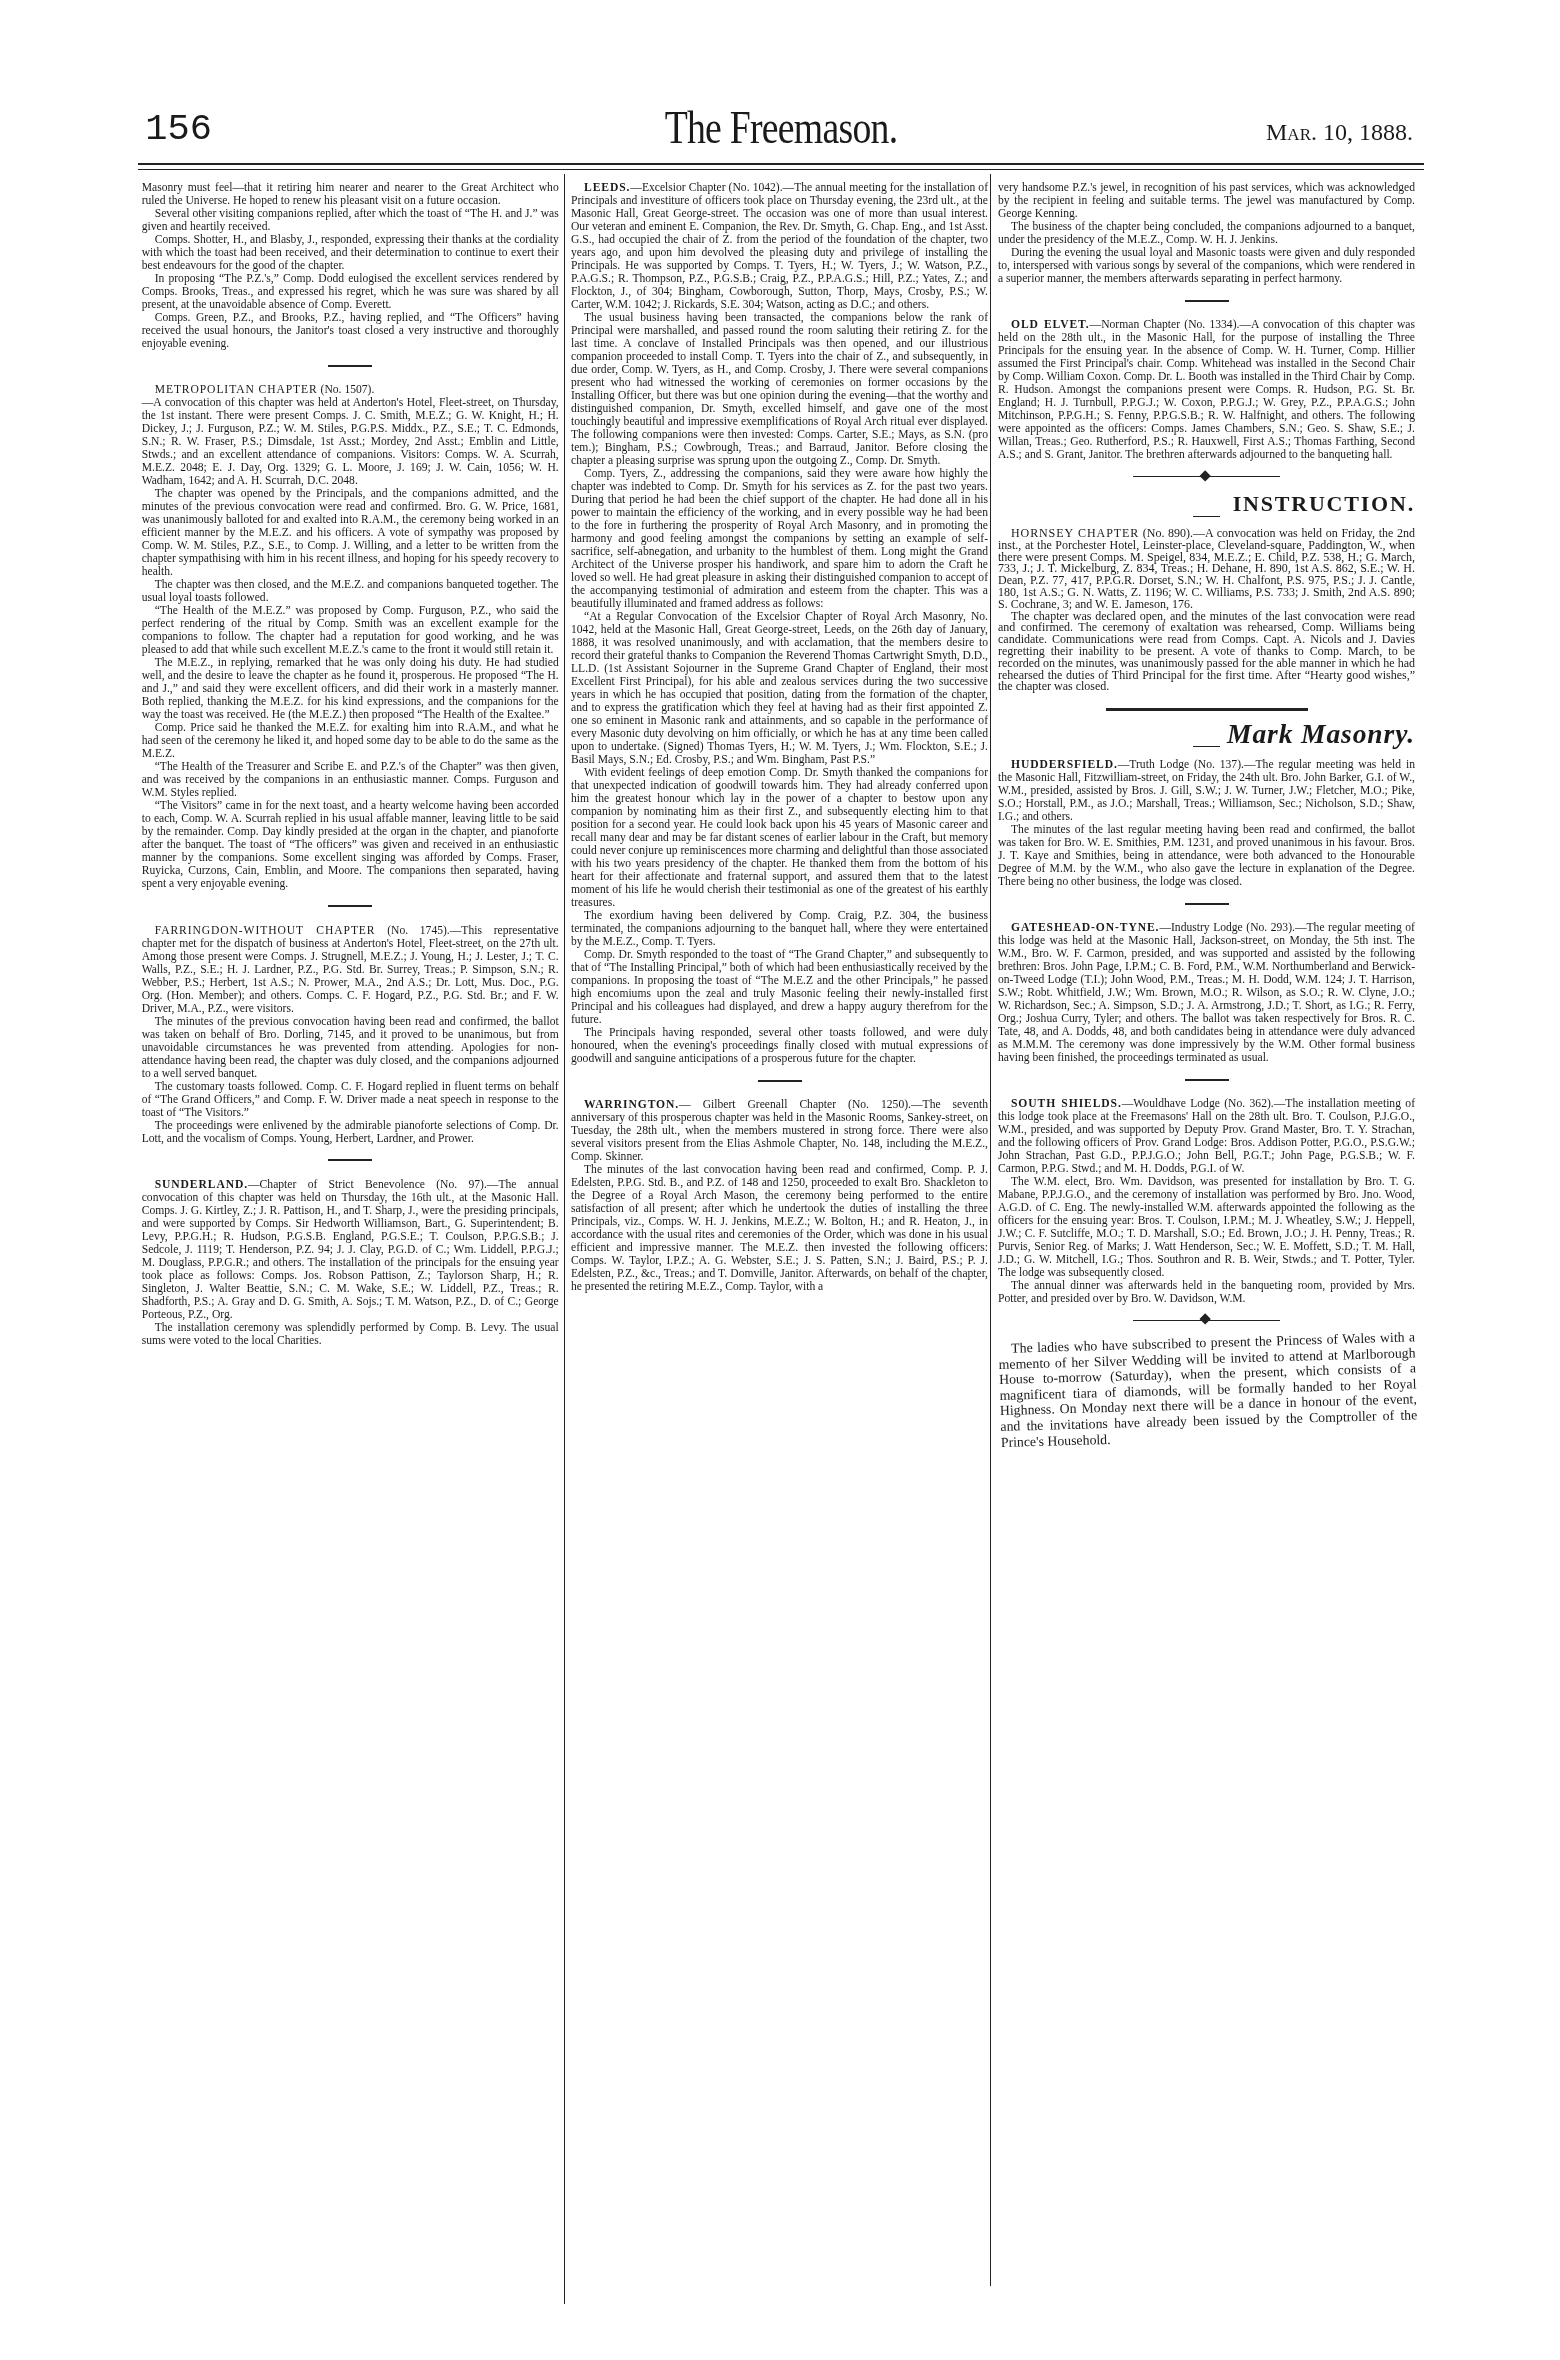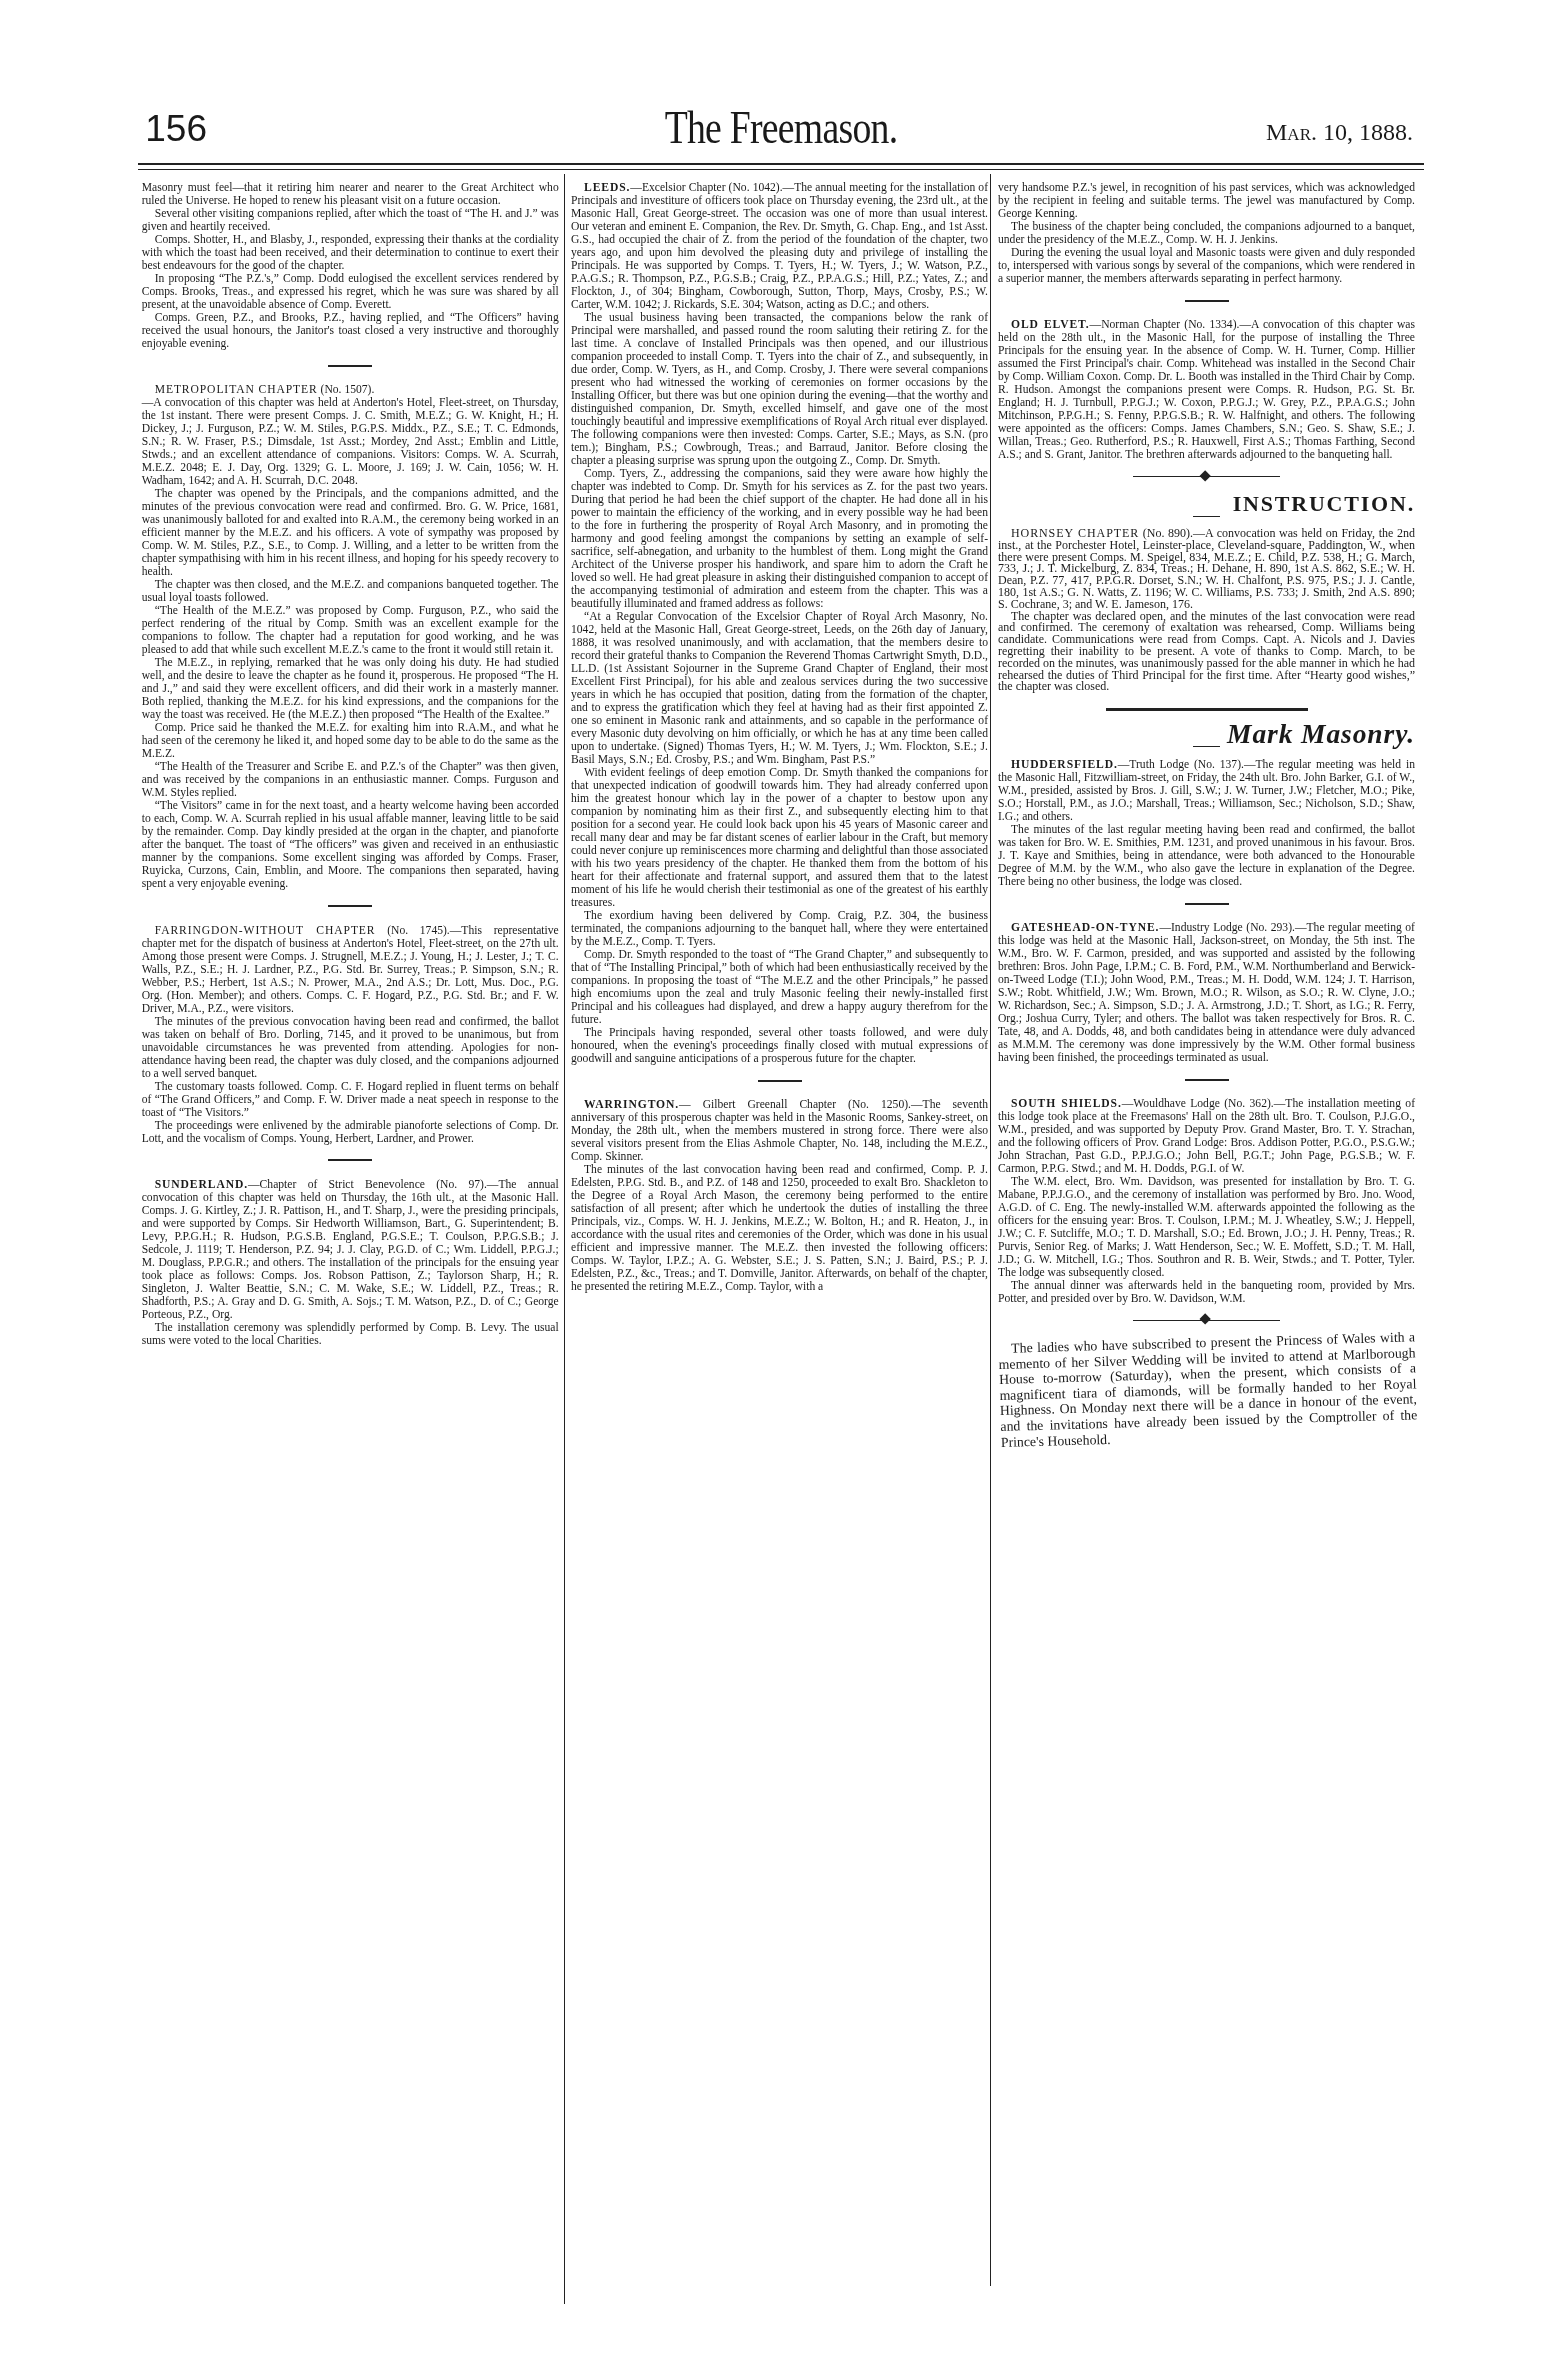--- a/index.html
+++ b/index.html
@@ -1,20 +1,20 @@
 <!DOCTYPE html>
 <html style="font-size:14.7px"><head>
 <meta charset="utf-8">
 <style>
   html, body { margin:0; padding:0; background:#ffffff; }
   body { width:1560px; height:2360px; position:relative; overflow:hidden;
          font-family:"DejaVu Serif","Liberation Serif",serif; color:#1a1a1a; }
   .page { position:absolute; left:138px; top:101px; width:1286px; }
   .masthead { position:relative; height:64px; }
-  .page-num { position:absolute; left:7.3px; top:7.3px; font-size:37px; font-family:Liberation Sans, sans-serif; }
+  .page-num { position:absolute; left:7.3px; top:7.3px; font-size:37px; font-family:Liberation Mono, monospace; }
   .title { position:absolute; left:0; right:0; top:0; text-align:center; font-size:46px;
            font-family:"Liberation Serif",serif; letter-spacing:-0.9px; transform:scaleX(0.82); }
   .date { position:absolute; right:11px; top:18.4px; font-size:24px; font-family:"Liberation Serif",serif; font-variant:small-caps; }
   .rule-top { position:absolute; left:0; right:0; top:62px; border-top:2.8px solid #222; }
   .rule-top2 { position:absolute; left:0; right:0; top:68px; border-top:0.9px solid #222; }
   .columns { position:absolute; top:73px; left:0; width:1286px; height:2167px; }
   .col { position:absolute; top:7.3px; width:417px; font-size:11.6px; line-height:13px; text-align:justify;
          font-family:"Liberation Serif",serif; }
   .col1 { left:3.7px; }
   .col2 { left:433px; }
@@ -85,21 +85,21 @@
       <p><span class="hd">LEEDS.</span><span>—Excelsior Chapter (No. 1042).</span><span>—The annual meeting for the installation of Principals and investiture of officers took place on Thursday evening, the 23rd ult., at the Masonic Hall, Great George-street. The occasion was one of more than usual interest. Our veteran and eminent E. Companion, the Rev. Dr. Smyth, G. Chap. Eng., and 1st Asst. G.S., had occupied the chair of Z. from the period of the foundation of the chapter, two years ago, and upon him devolved the pleasing duty and privilege of installing the Principals. He was supported by Comps. T. Tyers, H.; W. Tyers, J.; W. Watson, P.Z., P.A.G.S.; R. Thompson, P.Z., P.G.S.B.; Craig, P.Z., P.P.A.G.S.; Hill, P.Z.; Yates, Z.; and Flockton, J., of 304; Bingham, Cowborough, Sutton, Thorp, Mays, Crosby, P.S.; W. Carter, W.M. 1042; J. Rickards, S.E. 304; Watson, acting as D.C.; and others.</span></p>
       <p>The usual business having been transacted, the companions below the rank of Principal were marshalled, and passed round the room saluting their retiring Z. for the last time. A conclave of Installed Principals was then opened, and our illustrious companion proceeded to install Comp. T. Tyers into the chair of Z., and subsequently, in due order, Comp. W. Tyers, as H., and Comp. Crosby, J. There were several companions present who had witnessed the working of ceremonies on former occasions by the Installing Officer, but there was but one opinion during the evening—that the worthy and distinguished companion, Dr. Smyth, excelled himself, and gave one of the most touchingly beautiful and impressive exemplifications of Royal Arch ritual ever displayed. The following companions were then invested: Comps. Carter, S.E.; Mays, as S.N. (pro tem.); Bingham, P.S.; Cowbrough, Treas.; and Barraud, Janitor. Before closing the chapter a pleasing surprise was sprung upon the outgoing Z., Comp. Dr. Smyth.</p>
       <p>Comp. Tyers, Z., addressing the companions, said they were aware how highly the chapter was indebted to Comp. Dr. Smyth for his services as Z. for the past two years. During that period he had been the chief support of the chapter. He had done all in his power to maintain the efficiency of the working, and in every possible way he had been to the fore in furthering the prosperity of Royal Arch Masonry, and in promoting the harmony and good feeling amongst the companions by setting an example of self-sacrifice, self-abnegation, and urbanity to the humblest of them. Long might the Grand Architect of the Universe prosper his handiwork, and spare him to adorn the Craft he loved so well. He had great pleasure in asking their distinguished companion to accept of the accompanying testimonial of admiration and esteem from the chapter. This was a beautifully illuminated and framed address as follows:</p>
       <p>“At a Regular Convocation of the Excelsior Chapter of Royal Arch Masonry, No. 1042, held at the Masonic Hall, Great George-street, Leeds, on the 26th day of January, 1888, it was resolved unanimously, and with acclamation, that the members desire to record their grateful thanks to Companion the Reverend Thomas Cartwright Smyth, D.D., LL.D. (1st Assistant Sojourner in the Supreme Grand Chapter of England, their most Excellent First Principal), for his able and zealous services during the two successive years in which he has occupied that position, dating from the formation of the chapter, and to express the gratification which they feel at having had as their first appointed Z. one so eminent in Masonic rank and attainments, and so capable in the performance of every Masonic duty devolving on him officially, or which he has at any time been called upon to undertake. (Signed) Thomas Tyers, H.; W. M. Tyers, J.; Wm. Flockton, S.E.; J. Basil Mays, S.N.; Ed. Crosby, P.S.; and Wm. Bingham, Past P.S.”</p>
       <p>With evident feelings of deep emotion Comp. Dr. Smyth thanked the companions for that unexpected indication of goodwill towards him. They had already conferred upon him the greatest honour which lay in the power of a chapter to bestow upon any companion by nominating him as their first Z., and subsequently electing him to that position for a second year. He could look back upon his 45 years of Masonic career and recall many dear and may be far distant scenes of earlier labour in the Craft, but memory could never conjure up reminiscences more charming and delightful than those associated with his two years presidency of the chapter. He thanked them from the bottom of his heart for their affectionate and fraternal support, and assured them that to the latest moment of his life he would cherish their testimonial as one of the greatest of his earthly treasures.</p>
       <p>The exordium having been delivered by Comp. Craig, P.Z. 304, the business terminated, the companions adjourning to the banquet hall, where they were entertained by the M.E.Z., Comp. T. Tyers.</p>
       <p>Comp. Dr. Smyth responded to the toast of “The Grand Chapter,” and subsequently to that of “The Installing Principal,” both of which had been enthusiastically received by the companions. In proposing the toast of “The M.E.Z and the other Principals,” he passed high encomiums upon the zeal and truly Masonic feeling their newly-installed first Principal and his colleagues had displayed, and drew a happy augury therefrom for the future.</p>
       <p>The Principals having responded, several other toasts followed, and were duly honoured, when the evening's proceedings finally closed with mutual expressions of goodwill and sanguine anticipations of a prosperous future for the chapter.</p>
       <div class="sep"></div>
 
-      <p><span class="hd">WARRINGTON.</span><span>— Gilbert Greenall Chapter (No. 1250).</span><span>—The seventh anniversary of this prosperous chapter was held in the Masonic Rooms, Sankey-street, on Monday, the 28th ult., when the members mustered in strong force. There were also several visitors present from the Elias Ashmole Chapter, No. 148, including the M.E.Z., Comp. Skinner.</span></p>
+      <p><span class="hd">WARRINGTON.</span><span>— Gilbert Greenall Chapter (No. 1250).</span><span>—The seventh anniversary of this prosperous chapter was held in the Masonic Rooms, Sankey-street, on Tuesday, the 28th ult., when the members mustered in strong force. There were also several visitors present from the Elias Ashmole Chapter, No. 148, including the M.E.Z., Comp. Skinner.</span></p>
       <p>The minutes of the last convocation having been read and confirmed, Comp. P. J. Edelsten, P.P.G. Std. B., and P.Z. of 148 and 1250, proceeded to exalt Bro. Shackleton to the Degree of a Royal Arch Mason, the ceremony being performed to the entire satisfaction of all present; after which he undertook the duties of installing the three Principals, viz., Comps. W. H. J. Jenkins, M.E.Z.; W. Bolton, H.; and R. Heaton, J., in accordance with the usual rites and ceremonies of the Order, which was done in his usual efficient and impressive manner. The M.E.Z. then invested the following officers: Comps. W. Taylor, I.P.Z.; A. G. Webster, S.E.; J. S. Patten, S.N.; J. Baird, P.S.; P. J. Edelsten, P.Z., &amp;c., Treas.; and T. Domville, Janitor. Afterwards, on behalf of the chapter, he presented the retiring M.E.Z., Comp. Taylor, with a</p>
     </div>
 
     <div class="col col3">
       <p class="noind">very handsome P.Z.'s jewel, in recognition of his past services, which was acknowledged by the recipient in feeling and suitable terms. The jewel was manufactured by Comp. George Kenning.</p>
       <p>The business of the chapter being concluded, the companions adjourned to a banquet, under the presidency of the M.E.Z., Comp. W. H. J. Jenkins.</p>
       <p>During the evening the usual loyal and Masonic toasts were given and duly responded to, interspersed with various songs by several of the companions, which were rendered in a superior manner, the members afterwards separating in perfect harmony.</p>
       <div class="sep"></div>
 
       <p><span class="hd">OLD ELVET.</span><span>—Norman Chapter (No. 1334).</span><span>—A convocation of this chapter was held on the 28th ult., in the Masonic Hall, for the purpose of installing the Three Principals for the ensuing year. In the absence of Comp. W. H. Turner, Comp. Hillier assumed the First Principal's chair. Comp. Whitehead was installed in the Second Chair by Comp. William Coxon. Comp. Dr. L. Booth was installed in the Third Chair by Comp. R. Hudson. Amongst the companions present were Comps. R. Hudson, P.G. St. Br. England; H. J. Turnbull, P.P.G.J.; W. Coxon, P.P.G.J.; W. Grey, P.Z., P.P.A.G.S.; John Mitchinson, P.P.G.H.; S. Fenny, P.P.G.S.B.; R. W. Halfnight, and others. The following were appointed as the officers: Comps. James Chambers, S.N.; Geo. S. Shaw, S.E.; J. Willan, Treas.; Geo. Rutherford, P.S.; R. Hauxwell, First A.S.; Thomas Farthing, Second A.S.; and S. Grant, Janitor. The brethren afterwards adjourned to the banqueting hall.</span></p>

